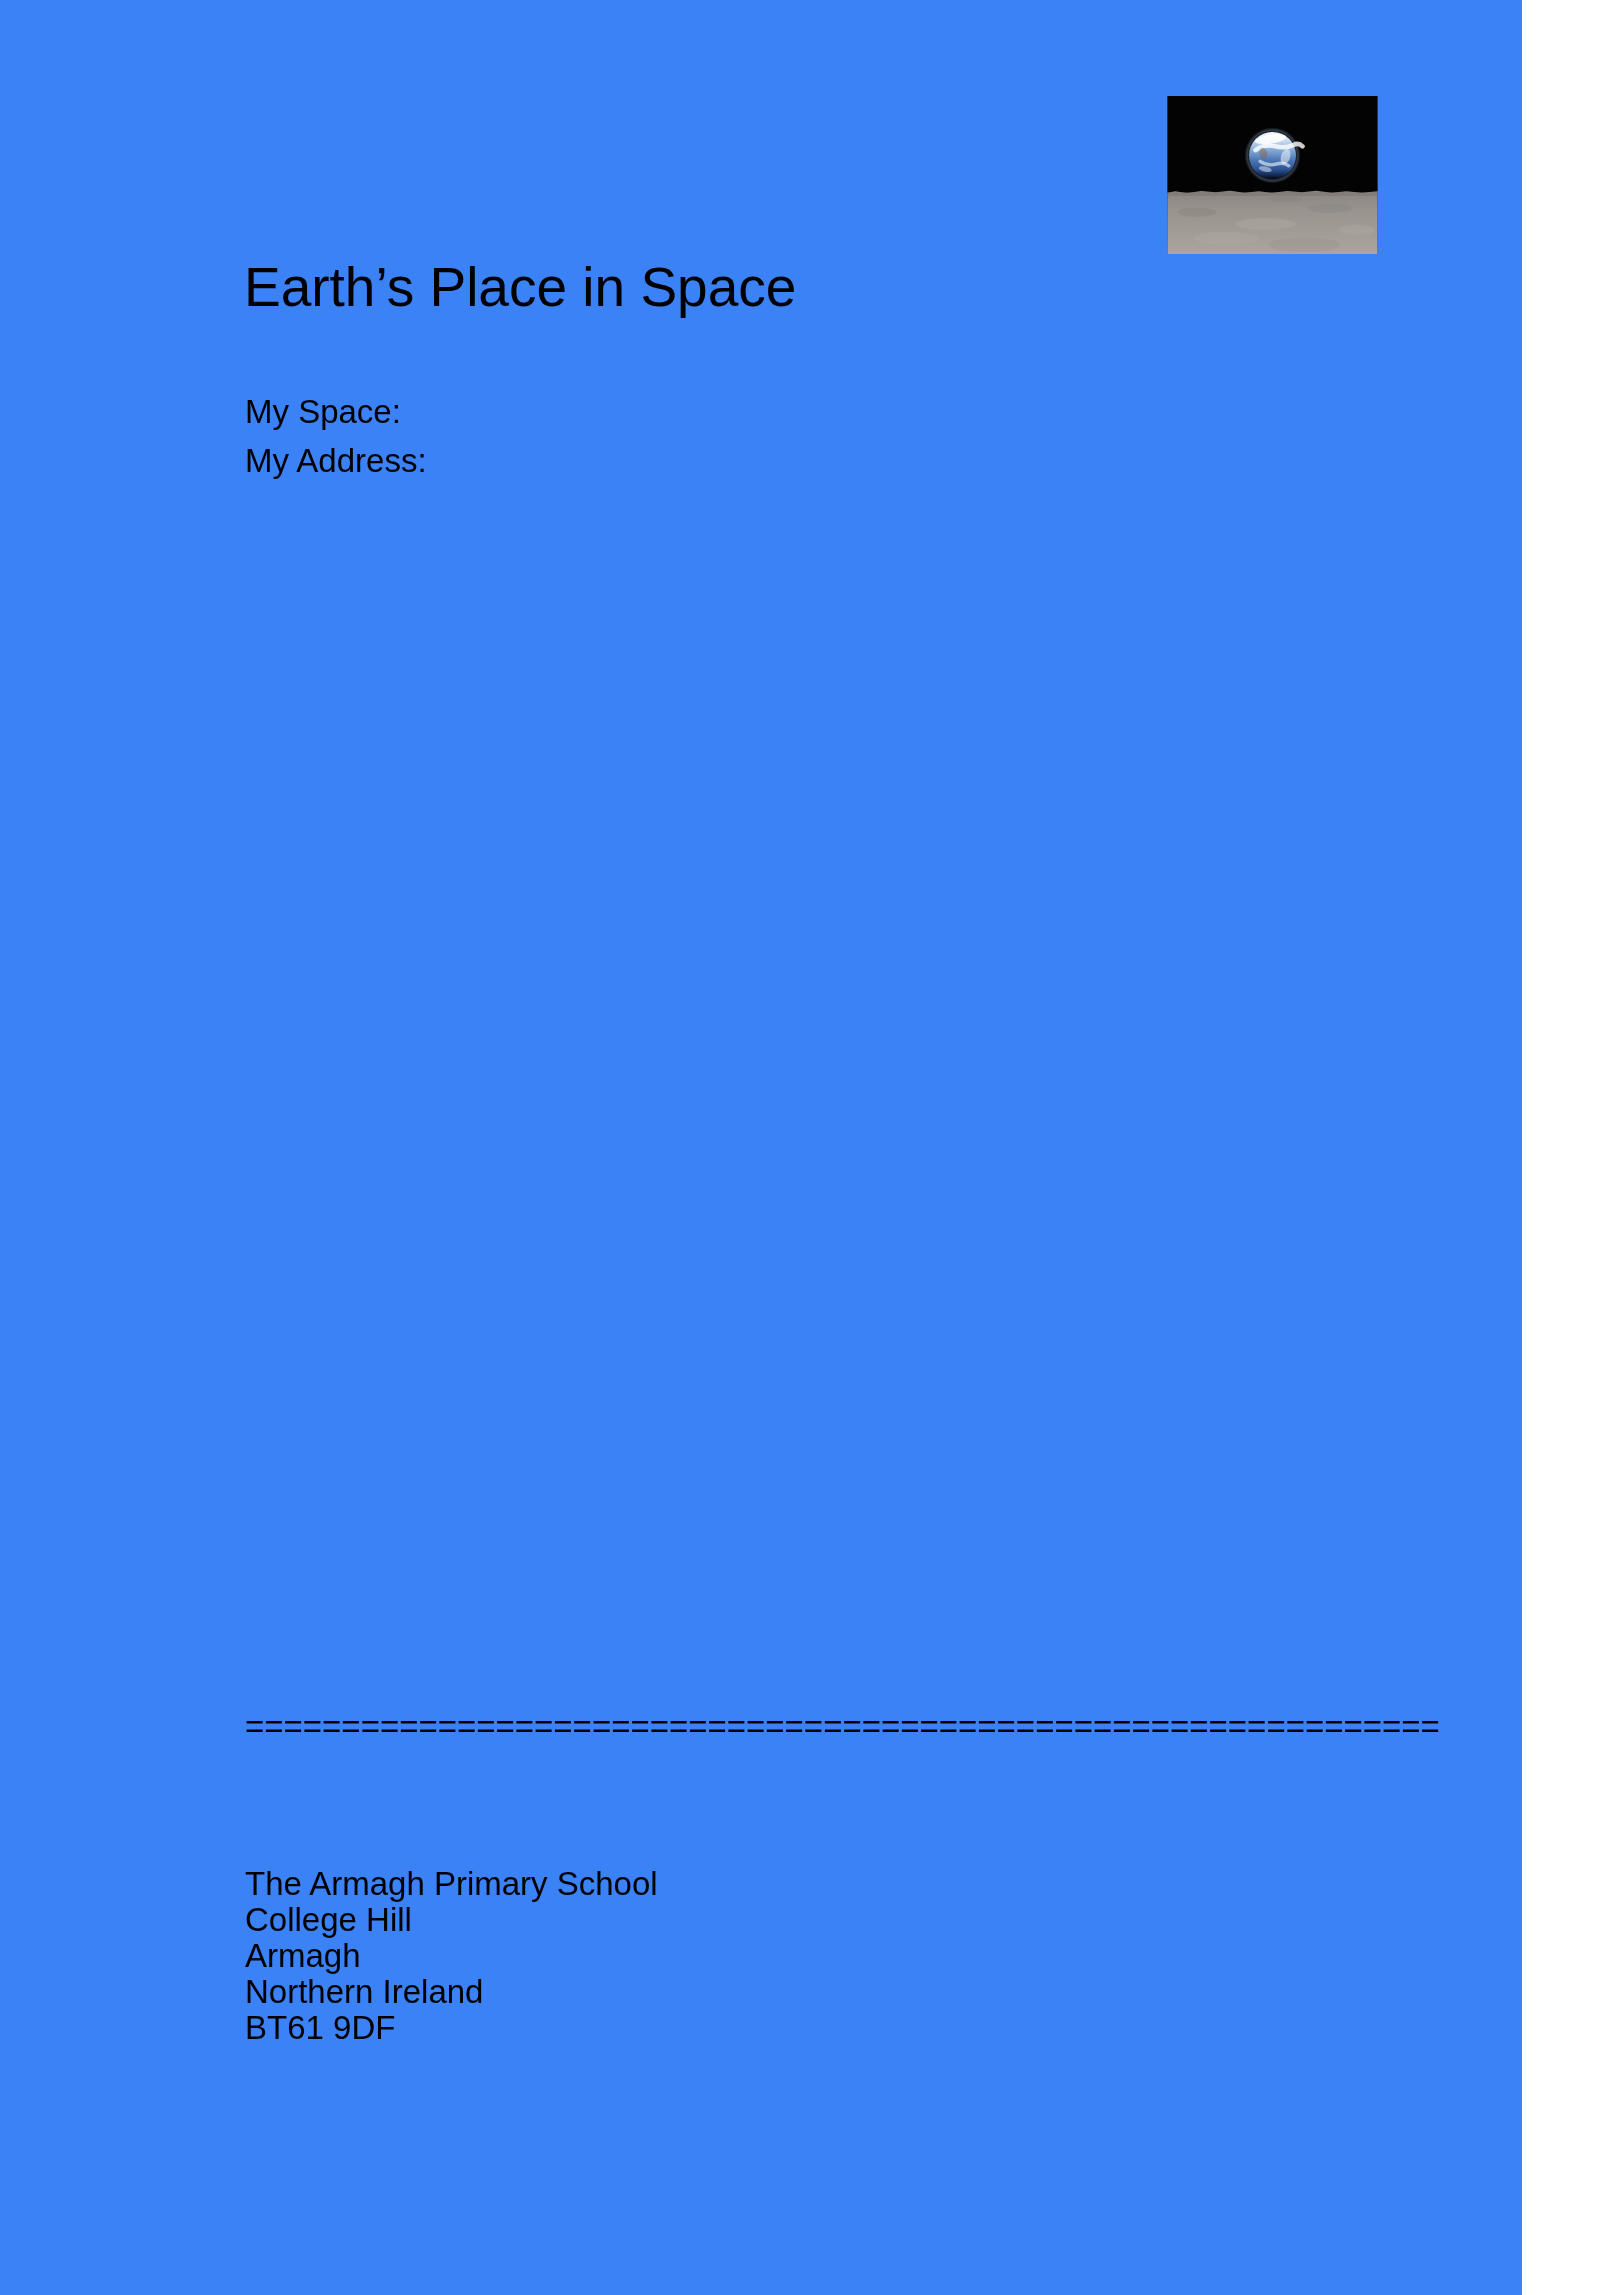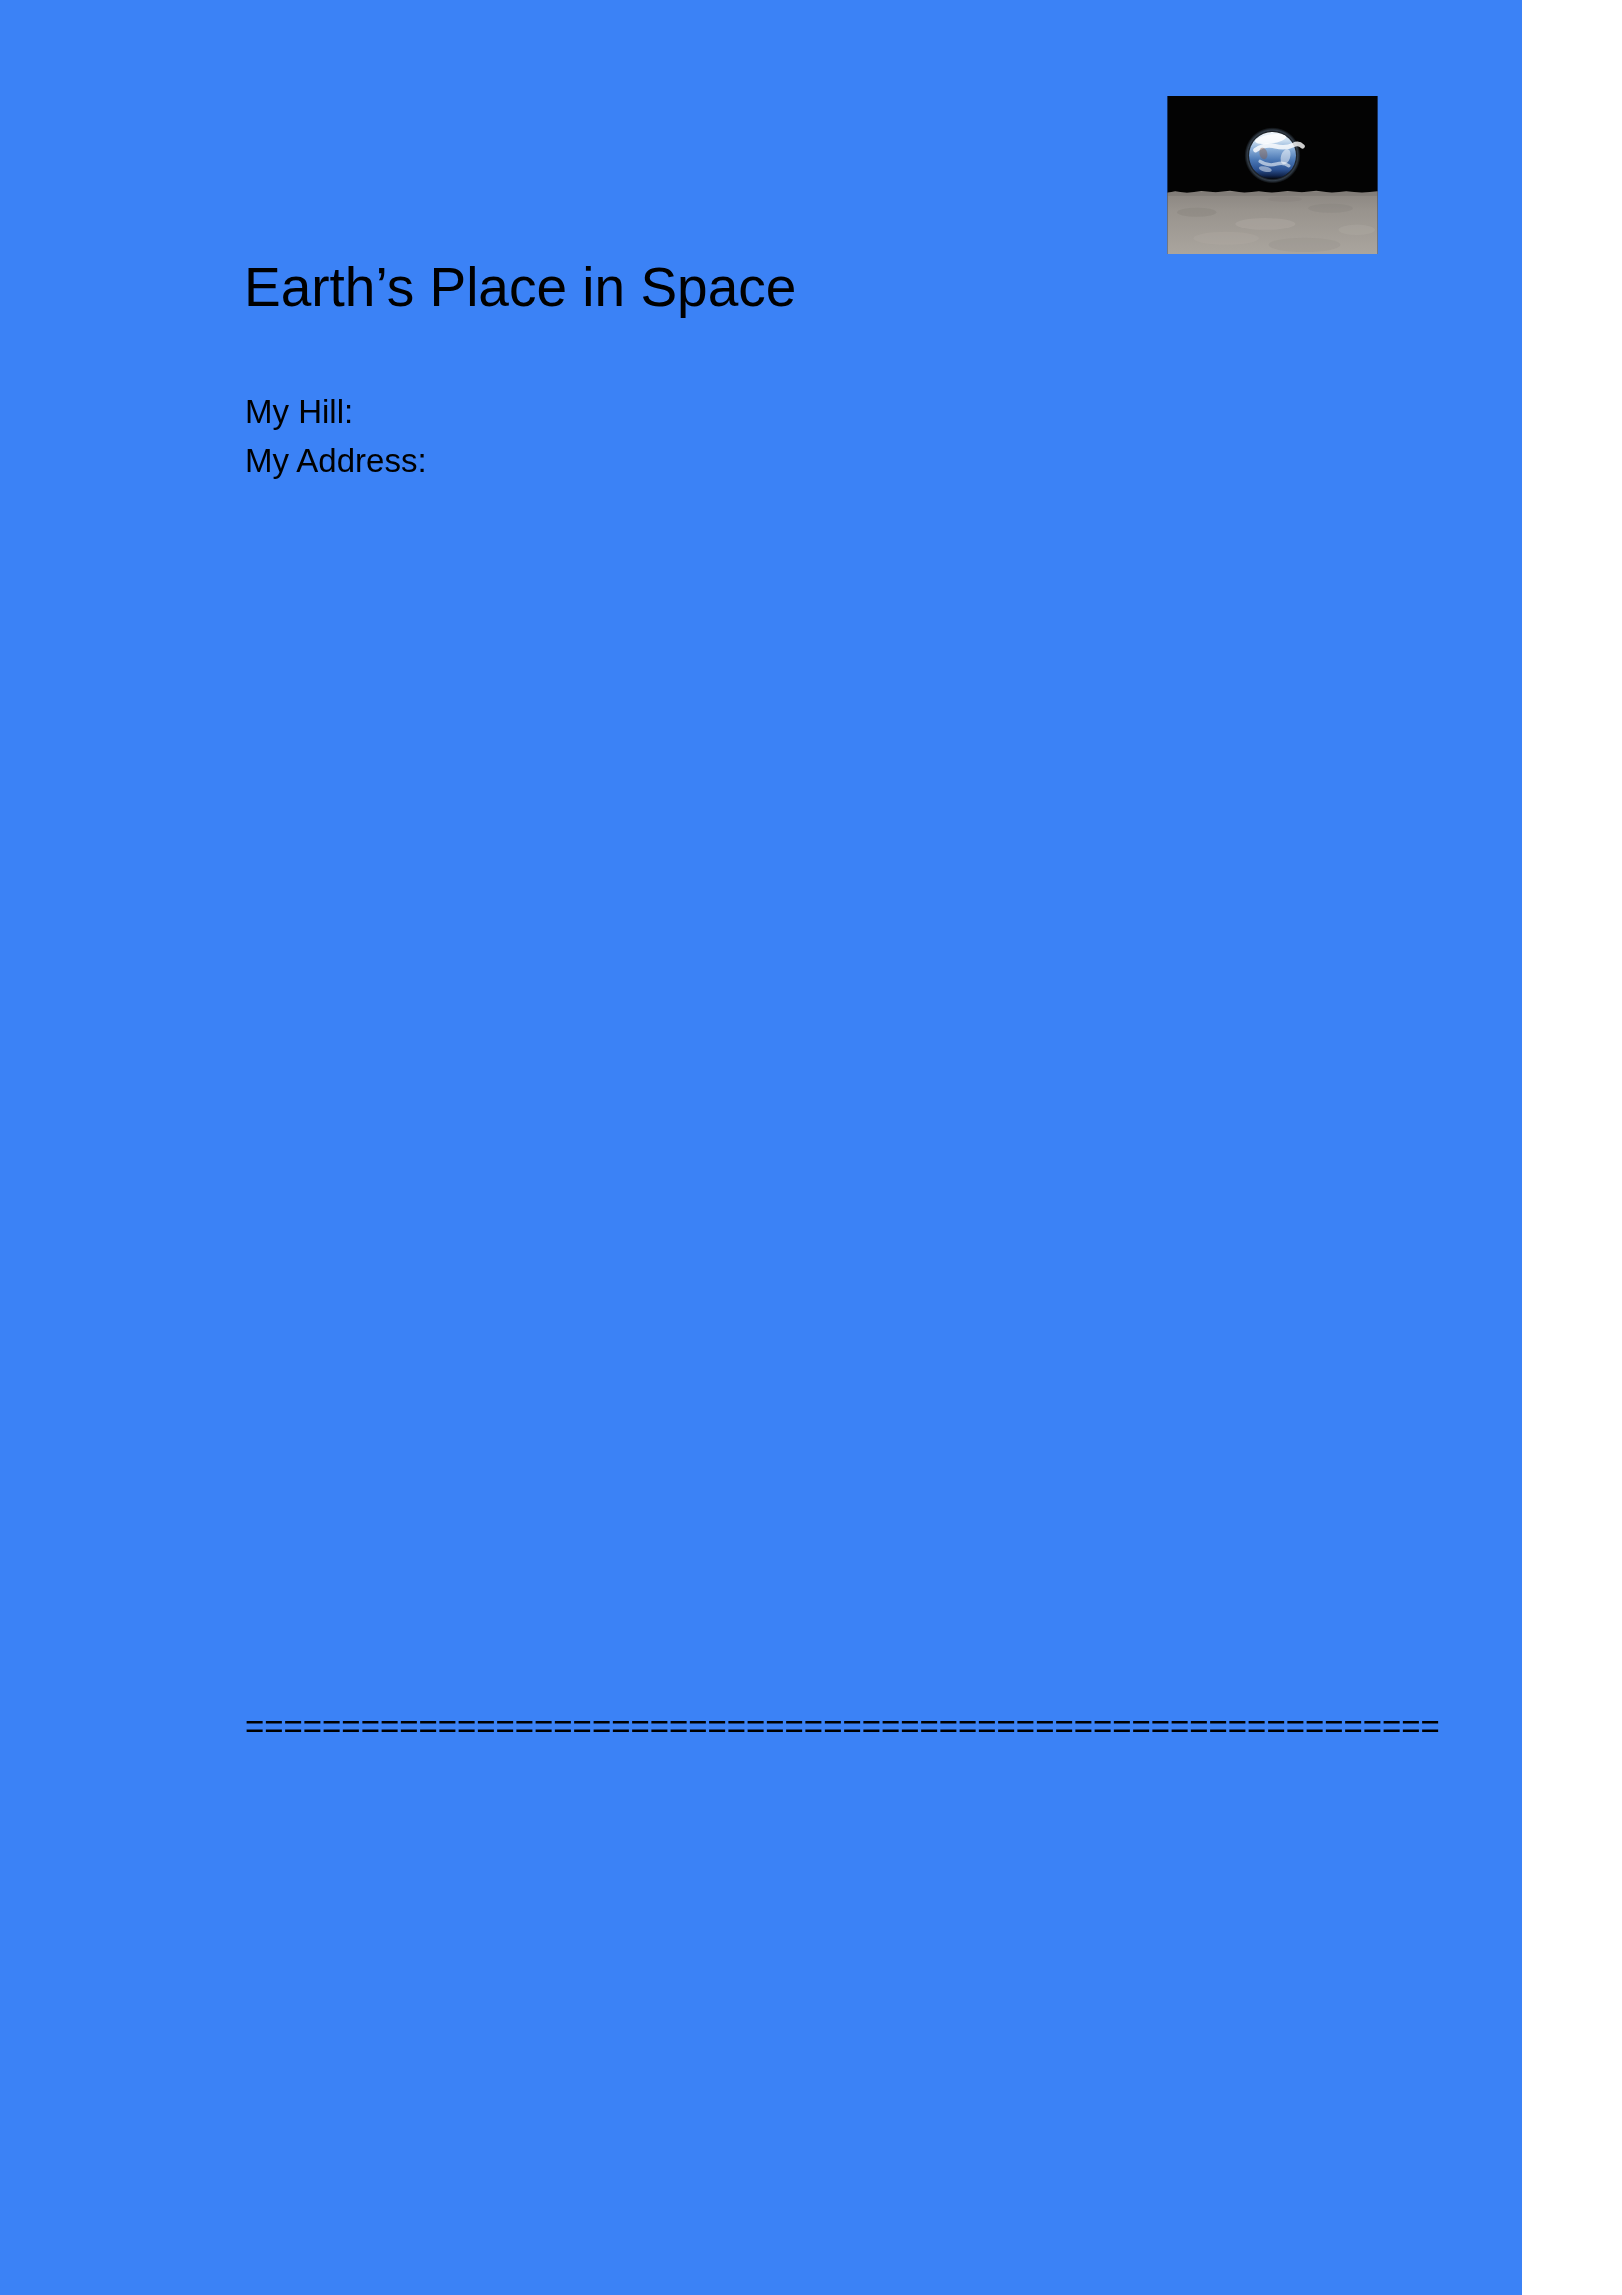--- a/index.html
+++ b/index.html
@@ -122,21 +122,28 @@
         <ellipse cx="250" cy="172" rx="34" ry="7" fill="#807b76" opacity="0.25"></ellipse>
         <ellipse cx="90" cy="218" rx="50" ry="10" fill="#b2ada5" opacity="0.3"></ellipse>
         <ellipse cx="210" cy="228" rx="55" ry="11" fill="#8d8882" opacity="0.22"></ellipse>
         <ellipse cx="290" cy="205" rx="28" ry="8" fill="#b8b3ab" opacity="0.25"></ellipse>
       </g>
     </svg>
   </div>
 
   <h1 class="title">Earth’s Place in Space</h1>
 
-  <div class="field-label name-label">My Hill:</div>
+  <div class="field-label name-label">My Space:</div>
   <div class="field-label addr-label">My Address:</div>
 
   <div class="divider">==============================================================</div>
 
 
+  <div class="school-address">
+    <div>The Armagh Primary School</div>
+    <div>College Hill</div>
+    <div>Armagh</div>
+    <div>Northern Ireland</div>
+    <div>BT61 9DF</div>
+  </div>
 
 </div>
 
 
 </body></html>

